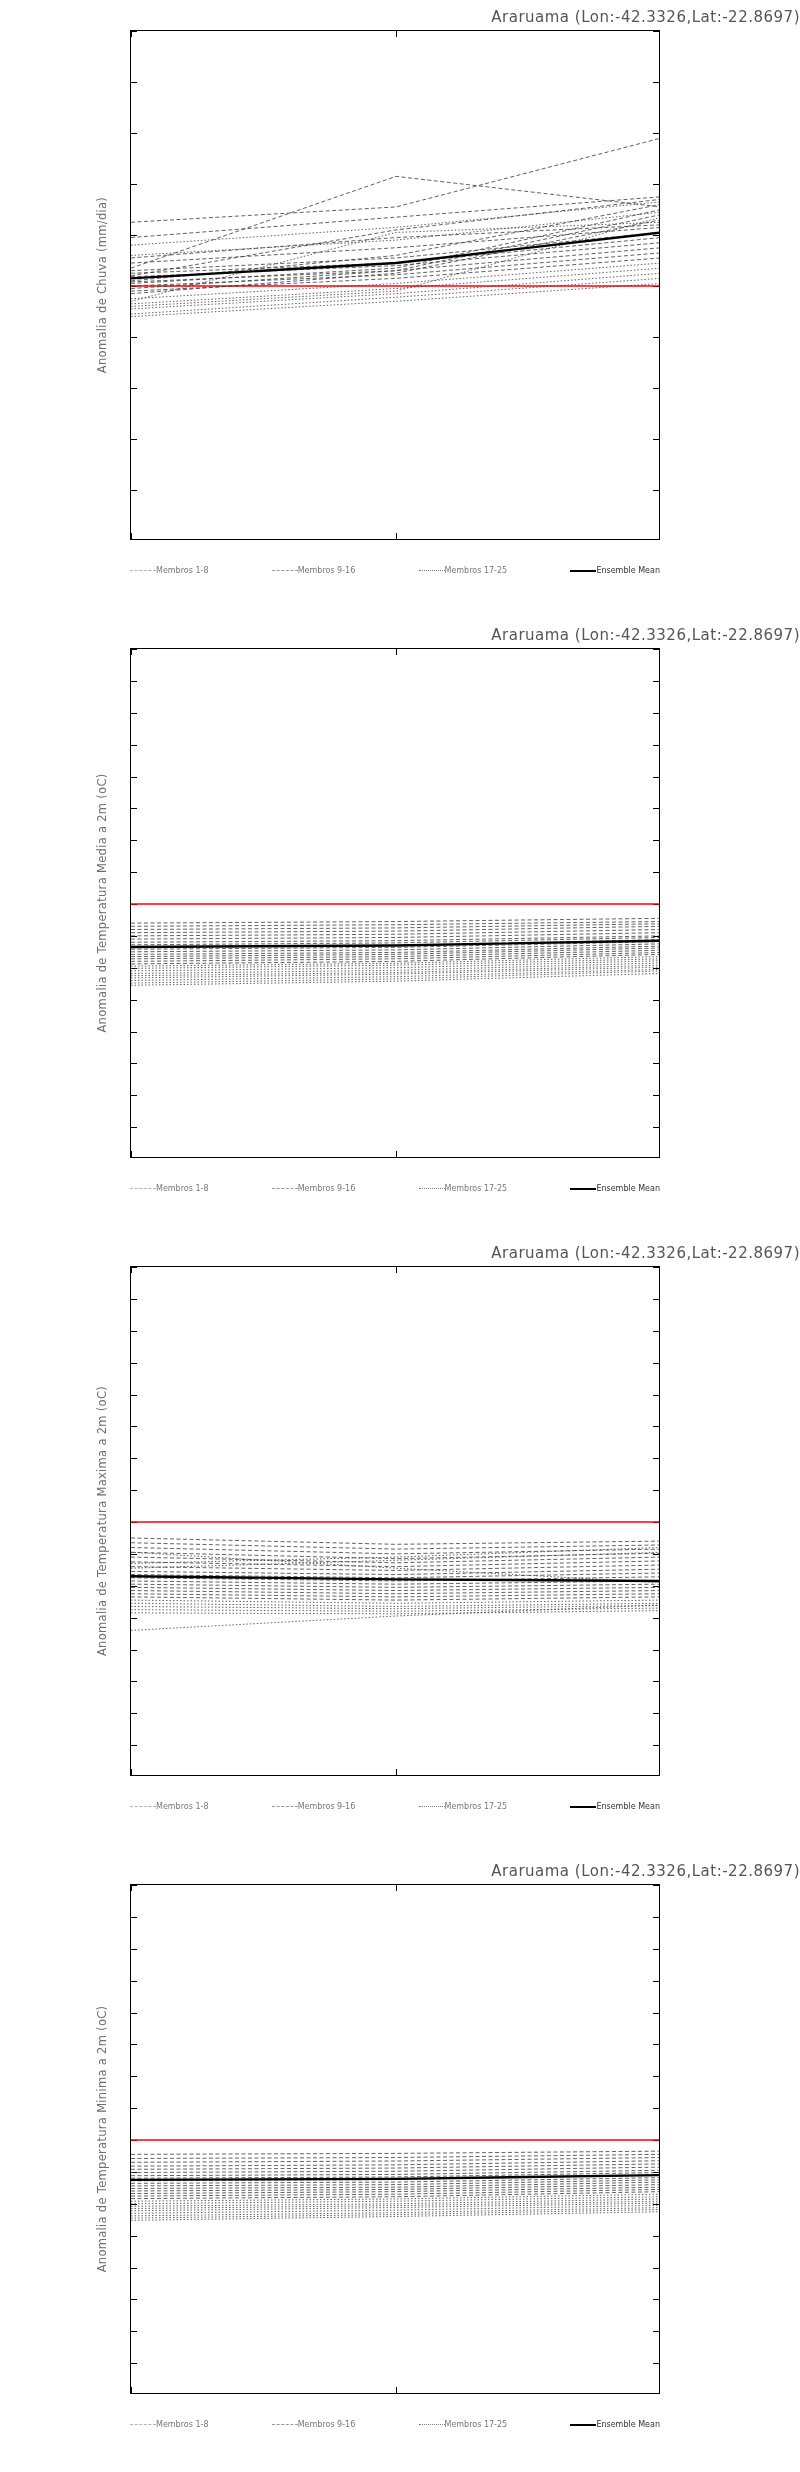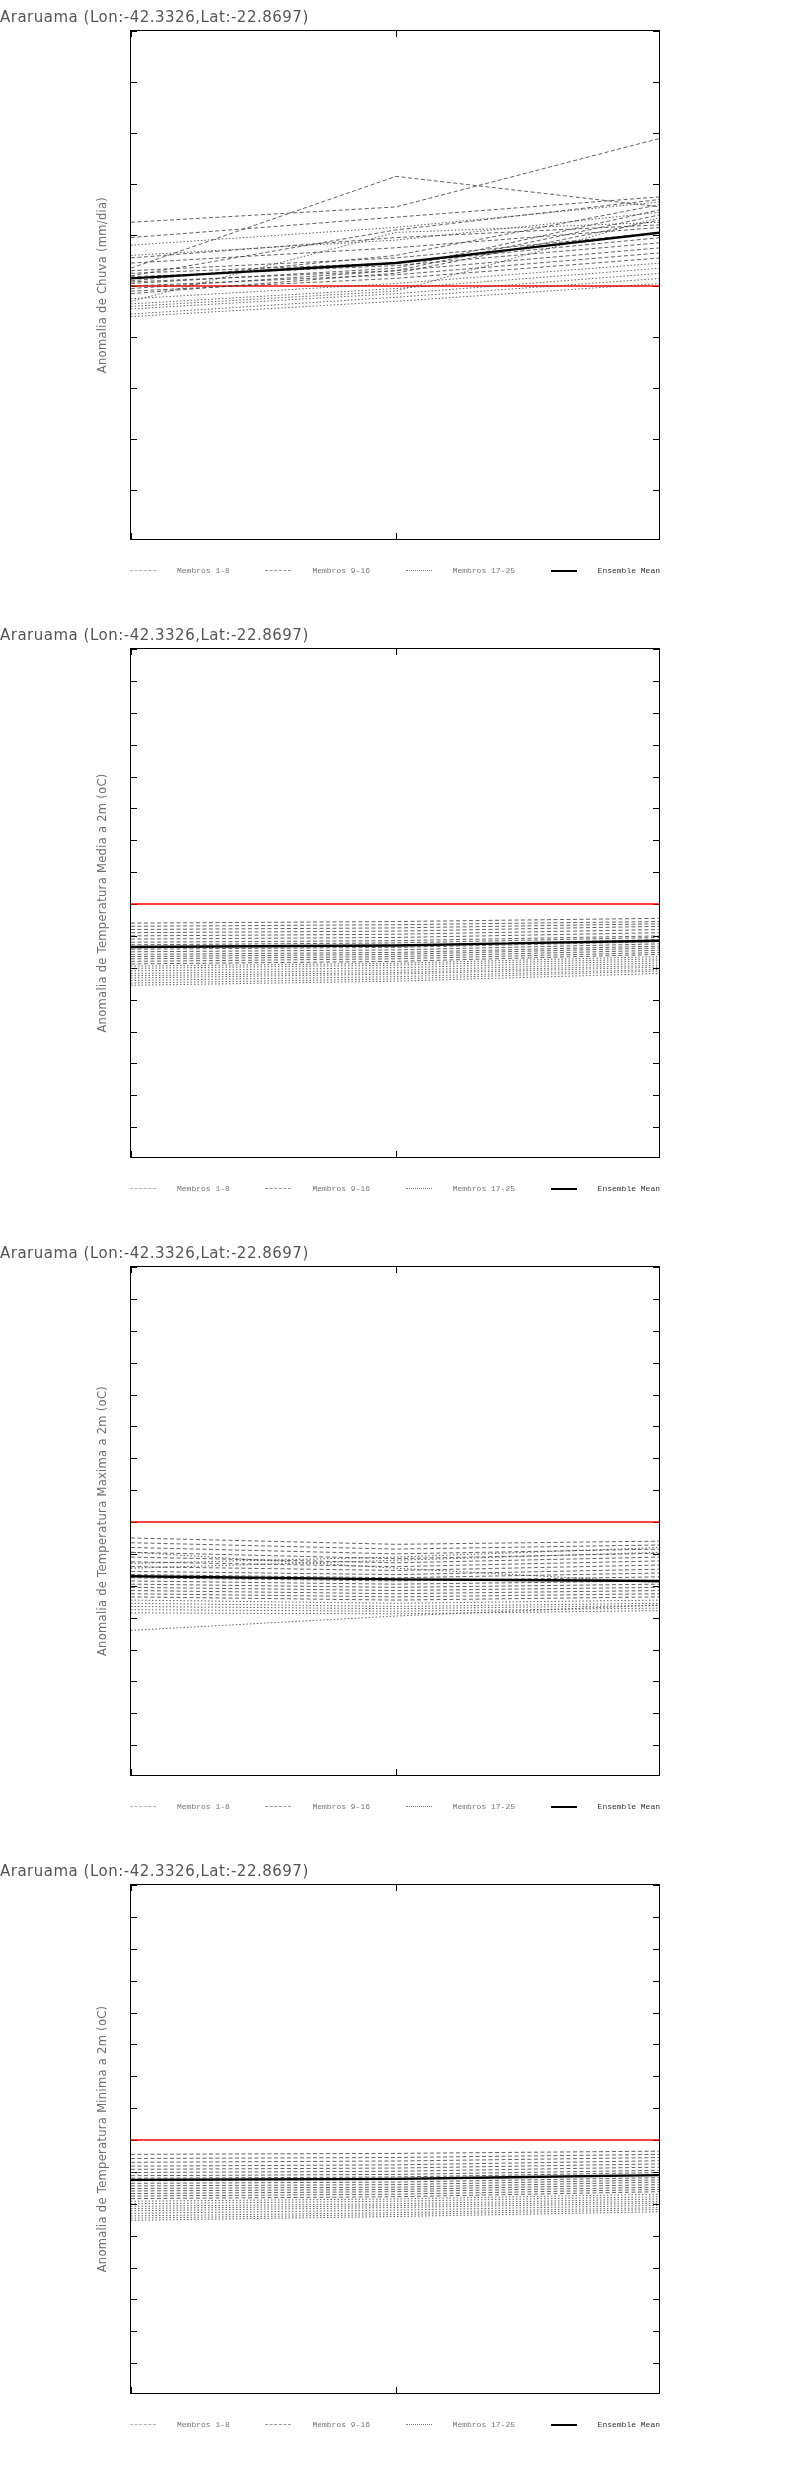--- a/index.html
+++ b/index.html
@@ -19,21 +19,21 @@
     position: relative;
     width: 800px;
     height: 618px;
     background: #ffffff;
   }
   .panel-title {
     position: absolute;
     left: 0;
     top: 8px;
     width: 800px;
-    text-align: left;
+    text-align: right;
     font-size: 15px;
     color: #555555;
     letter-spacing: 0.5px;
     font-family: "DejaVu Sans", sans-serif;
   }
   .plot-area {
     position: absolute;
     left: 130px;
     top: 30px;
     width: 530px;
@@ -89,23 +89,22 @@
     width: 530px;
     display: flex;
     justify-content: space-between;
     align-items: center;
     font-size: 8px;
     color: #777777;
   }
   .legend-item {
     display: flex;
     align-items: center;
-    gap: 21px;
+    gap: 0;
     white-space: nowrap;
-    font-family: Liberation Mono, monospace;
   }
   .legend-swatch {
     display: inline-block;
     width: 26px;
     height: 0;
     border-top: 1px dashed #b3b3b3;
   }
   .legend-swatch.s2 { border-top: 1px dashed #999999; }
   .legend-swatch.s3 { border-top: 1px dotted #808080; }
   .legend-swatch.s4 { border-top: 2px solid #000000; }

